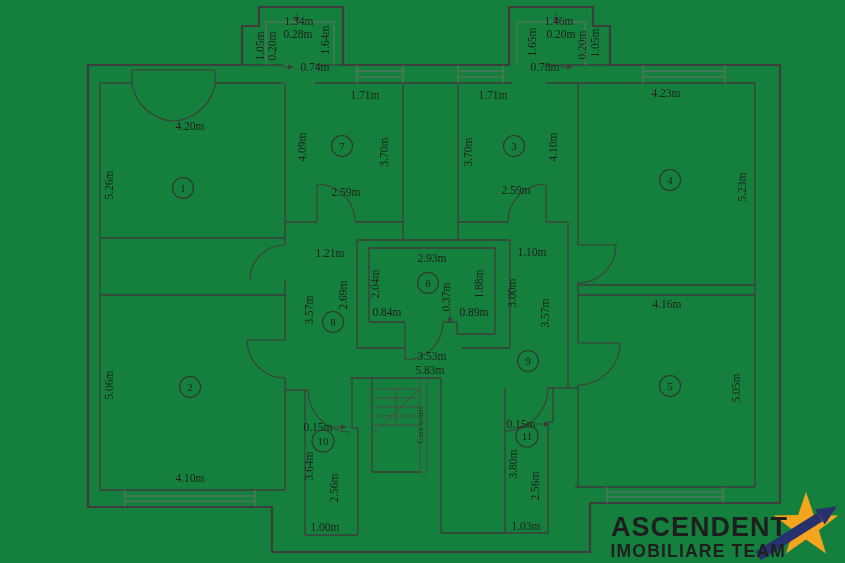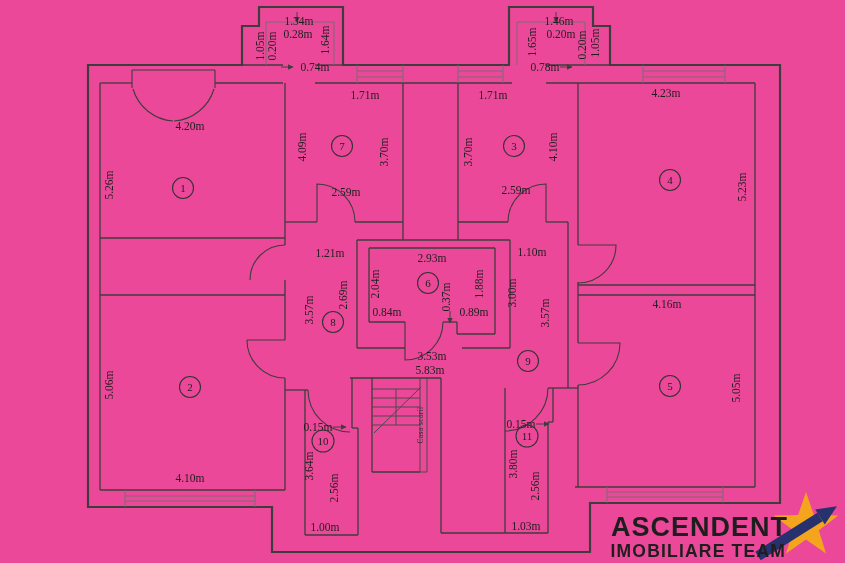--- a/index.html
+++ b/index.html
@@ -1,16 +1,16 @@
 <!DOCTYPE html>
 <html><head>
 <meta charset="utf-8">
 <style>
   html,body{margin:0;padding:0;background:#ffffff;}
-  .canvas{position:relative;width:845px;height:563px;background:#ec4899;overflow:hidden;
+  .canvas{position:relative;width:845px;height:563px;background:#15803d;overflow:hidden;
           font-family:"Liberation Serif", serif;}
   svg text{font-family:"Liberation Serif", serif;fill:#1e1e1e;}
   .dim{font-size:11.5px;}
   .num{font-size:11px;}
   .casa{font-size:7.5px;letter-spacing:.4px;fill:#2a2a2a;}
   .w2{stroke:#3d3d3d;stroke-width:2.2;fill:none;}
   .wdoor{stroke:#3d3d3d;stroke-width:1.1;fill:none;}
   .arr{stroke:#3d3d3d;stroke-width:0.9;}
   .circ{stroke:#333;stroke-width:1.1;fill:none;}
   .brand{font-family:"Liberation Sans", sans-serif;font-weight:bold;}

